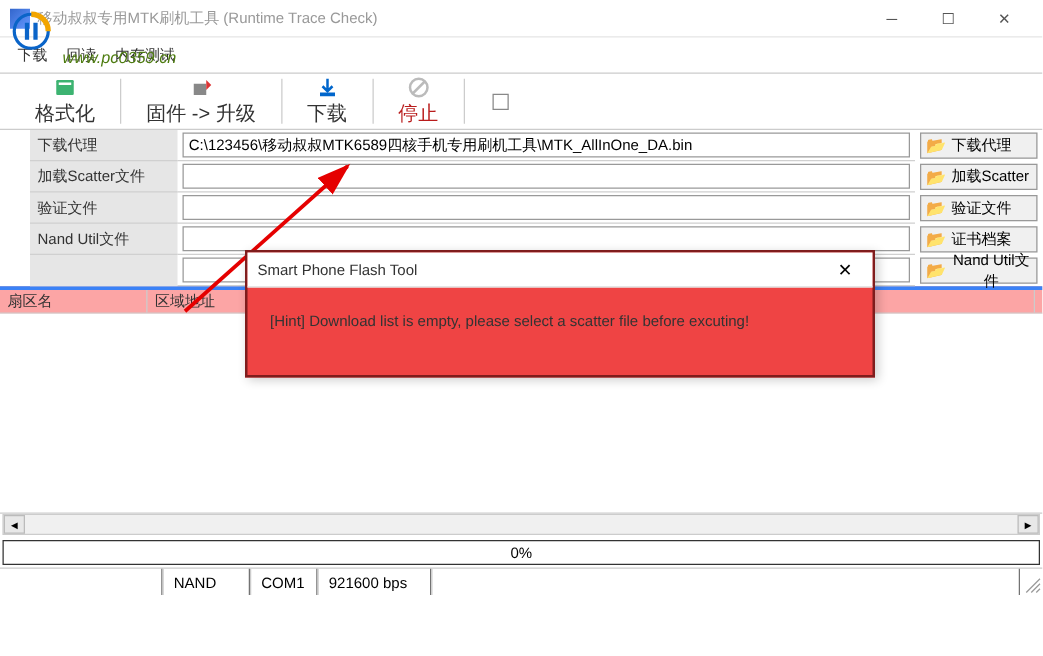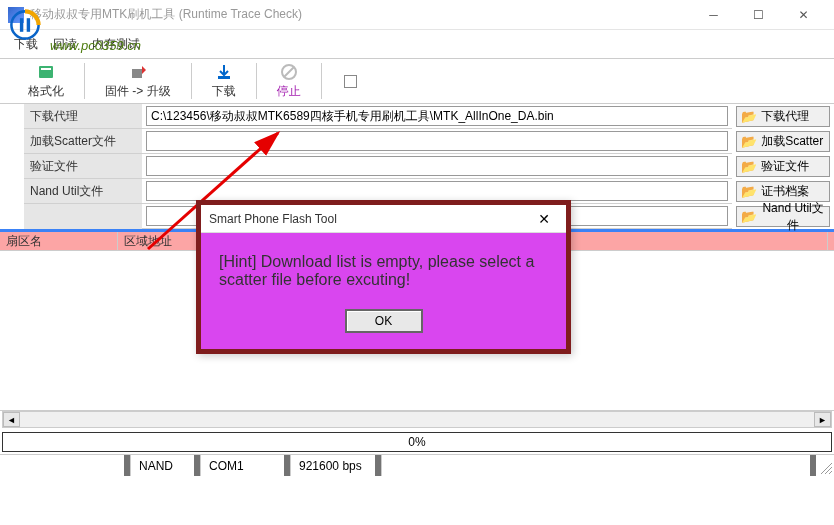--- a/index.html
+++ b/index.html
@@ -17,22 +17,22 @@
 .wm-logo svg { width: 34px; height: 34px; }
 .wm-sub { color: #4d7c0f; font-size: 13px; margin-left: 42px; margin-top: -4px; font-style: italic; }
 
 .menubar { height: 24px; padding: 4px 8px 0; display: flex; gap: 3px; align-items: center; }
 .menu-item { padding: 2px 6px; color: #333; }
 
 .toolbar { height: 46px; border-top: 1px solid #ccc; border-bottom: 1px solid #ccc; margin-top: 4px; display: flex; align-items: center; padding: 2px 10px; gap: 0; }
 .tool-btn { display: flex; flex-direction: column; align-items: center; justify-content: center; padding: 2px 18px; gap: 2px; }
 .tool-sep { width: 1px; height: 36px; background: #ccc; margin: 0 2px; }
 .tool-icon { width: 18px; height: 18px; display: flex; align-items: center; justify-content: center; }
-.tool-label { font-size: 12px; color: #333; white-space: nowrap; }
-.tool-disabled .tool-label { color: #a21caf; }
+.tool-label { font-size: 16px; color: #333; white-space: nowrap; }
+.tool-disabled .tool-label { color: #b91c1c; }
 .checkbox-area { display: flex; align-items: center; gap: 6px; margin-left: 20px; color: #888; }
 
 .form-area { display: flex; margin-left: 24px; }
 .form-labels { width: 118px; background: #e6e6e6; }
 .form-row { height: 25px; display: flex; align-items: center; border-bottom: 1px solid #d0d0d0; }
 .form-label { padding-left: 6px; font-size: 12px; color: #333; }
 .form-inputs { flex: 1; }
 .form-input-row { height: 25px; border-bottom: 1px solid #d0d0d0; display: flex; align-items: center; padding: 1px 4px; }
 .text-input { flex: 1; height: 20px; border: 1px solid #999; padding: 0 4px; font-size: 12px; background: #fff; }
 .form-buttons { width: 102px; }
@@ -47,34 +47,34 @@
 
 .table-body { height: 160px; background: #fff; border-bottom: 1px solid #ccc; }
 
 .bottom-scroll { height: 17px; background: #f0f0f0; border: 1px solid #ccc; margin: 0 2px; display: flex; }
 .scroll-arrow { width: 17px; height: 15px; background: #e8e8e8; border: 1px solid #bbb; display: flex; align-items: center; justify-content: center; font-size: 9px; }
 .scroll-track { flex: 1; }
 
 .progress-bar { height: 20px; border: 1px solid #333; margin: 4px 2px 0; display: flex; align-items: center; justify-content: center; font-size: 12px; }
 
 .statusbar { height: 22px; border-top: 1px solid #ccc; display: flex; margin-top: 2px; }
-.status-cell { border-right: 6px solid #737373; border-left: 1px solid #ccc; padding: 3px 8px; font-size: 12px; display: flex; align-items: center; }
+.status-cell { border-right: 1px solid #737373; border-left: 1px solid #ccc; padding: 3px 8px; font-size: 12px; display: flex; align-items: center; }
 .sc1 { width: 130px; border-left: none; }
 .sc2 { width: 70px; }
-.sc3 { width: 90px; }
+.sc3 { width: 54px; }
 .sc4 { width: 91px; }
 .sc-rest { flex: 1; }
 .sb-grip { width: 18px; position: relative; }
 
-.dialog { position: absolute; left: 196px; top: 200px; width: 375px; background: #d946ef; border: 5px solid #7f1d1d; box-shadow: 2px 2px 8px rgba(0,0,0,.2); z-index: 20; }
+.dialog { position: absolute; left: 196px; top: 200px; width: 504px; background: #ef4444; border: 2px solid #7f1d1d; box-shadow: 2px 2px 8px rgba(0,0,0,.2); z-index: 20; }
 .dlg-title { height: 28px; background: #fff; display: flex; align-items: center; padding: 0 8px; border-bottom: 1px solid #ddd; }
 .dlg-title-text { flex: 1; font-size: 12px; color: #333; }
 .dlg-close { width: 28px; height: 24px; display: flex; align-items: center; justify-content: center; cursor: pointer; font-size: 14px; }
 .dlg-body { padding: 20px 18px 16px; }
-.dlg-msg { font-size: 16px; color: #333; margin-bottom: 20px; }
+.dlg-msg { font-size: 12px; color: #333; margin-bottom: 20px; }
 .dlg-btns { display: flex; justify-content: center; }
 .dlg-btn { width: 78px; height: 24px; border: 2px solid #666; background: #e8e8e8; cursor: pointer; font-size: 12px; box-shadow: inset 1px 1px 0 #fff; }
 
 .red-arrow { position: absolute; left: 128px; top: 127px; z-index: 10; pointer-events: none; }
 
 .cb { width: 13px; height: 13px; border: 1px solid #888; background: #fff; }
 </style>
 </head>
 <body>
 
@@ -260,17 +260,14 @@
   <line x1="20" y1="122" x2="150" y2="6" stroke="#e50000" stroke-width="3" marker-end="url(#ah)"></line>
 </svg>
 
 <div class="dialog">
   <div class="dlg-title">
     <span class="dlg-title-text">Smart Phone Flash Tool</span>
     <span class="dlg-close">✕</span>
   </div>
   <div class="dlg-body">
     <div class="dlg-msg">[Hint] Download list is empty, please select a scatter file before excuting!</div>
-    <div class="dlg-btns">
-      <button class="dlg-btn">OK</button>
-    </div>
   </div>
 </div>
 
 </body></html>

